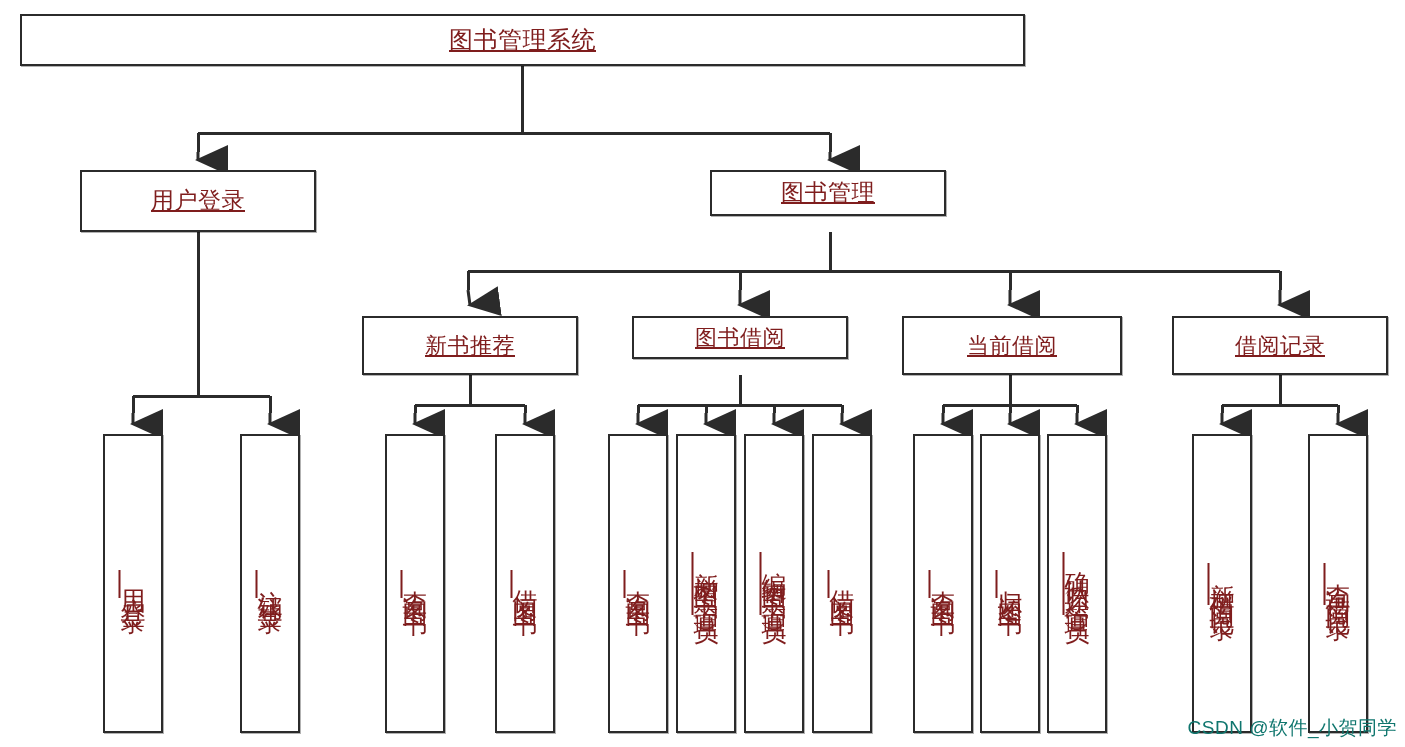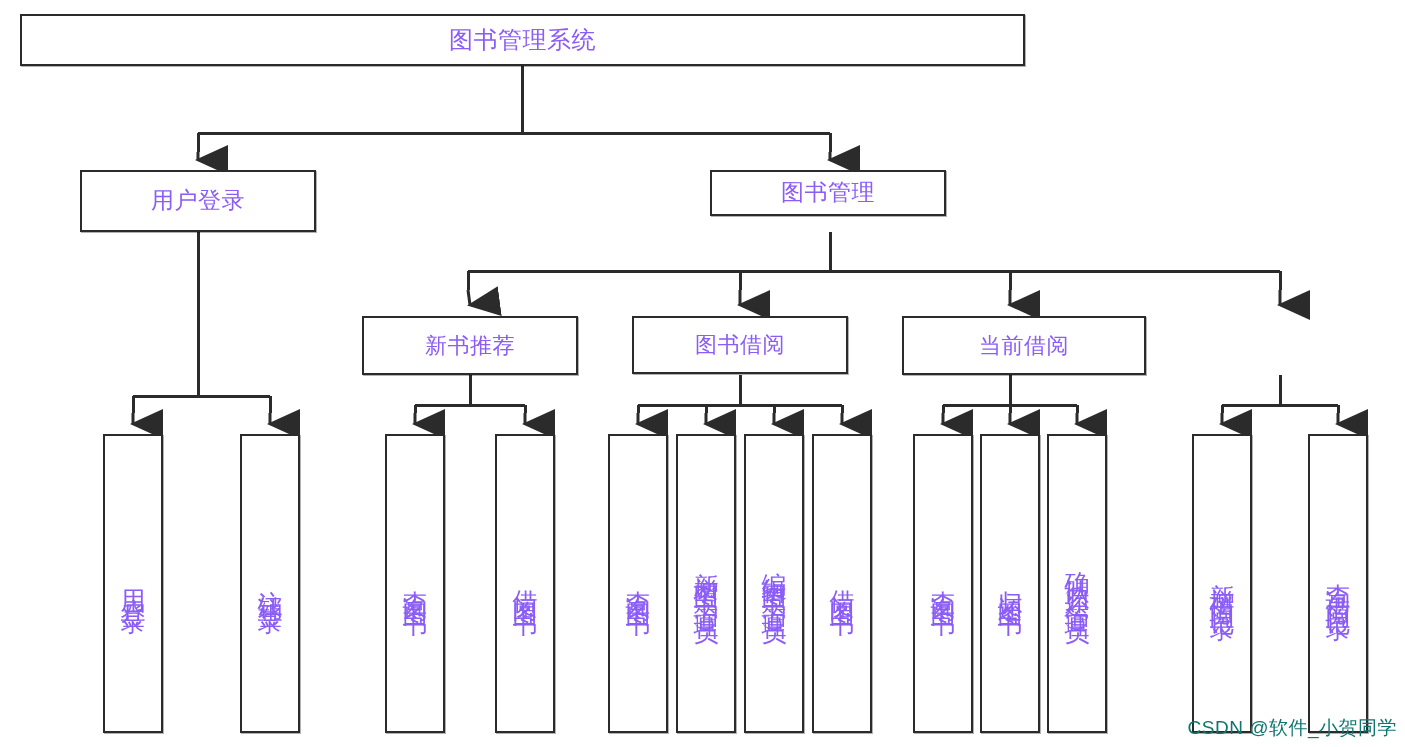--- a/index.html
+++ b/index.html
@@ -25,22 +25,23 @@
   }
   .node {
     position: absolute;
     box-sizing: border-box;
     background: #ffffff;
     border: 2px solid #2b2b2b;
     box-shadow: 1px 1px 0 0 rgba(0,0,0,0.30);
     display: flex;
     align-items: center;
     justify-content: center;
-    color: #8b5cf6;
+    color: #7f1d1d;
     z-index: 2;
+    text-decoration: underline;
   }
   .node .label {
     text-align: center;
     line-height: 1.18;
     letter-spacing: 0.5px;
   }
   .node.root .label { font-size: 24px; }
   .node.level2 .label { font-size: 23px; }
   .node.level3 .label { font-size: 22px; }
 
@@ -154,25 +155,28 @@
   <div class="node level2" style="left:80px; top:170px; width:236px; height:62px;">
     <span class="label">用户登录</span>
   </div>
   <div class="node level2" style="left:710px; top:170px; width:236px; height:46px;">
     <span class="label">图书管理</span>
   </div>
 
   <div class="node level3" style="left:362px; top:316px; width:216px; height:59px;">
     <span class="label">新书推荐</span>
   </div>
-  <div class="node level3" style="left:632px; top:316px; width:216px; height:58px;">
+  <div class="node level3" style="left:632px; top:316px; width:216px; height:43px;">
     <span class="label">图书借阅</span>
   </div>
-  <div class="node level3" style="left:902px; top:316px; width:244px; height:59px;">
+  <div class="node level3" style="left:902px; top:316px; width:220px; height:59px;">
     <span class="label">当前借阅</span>
+  </div>
+  <div class="node level3" style="left:1172px; top:316px; width:216px; height:59px;">
+    <span class="label">借阅记录</span>
   </div>
 
   <div class="node leaf" style="left:103px; top:434px; width:60px; height:299px;">
     <span class="label">用户登录</span>
   </div>
   <div class="node leaf" style="left:240px; top:434px; width:60px; height:299px;">
     <span class="label">注销登录</span>
   </div>
 
   <div class="node leaf" style="left:385px; top:434px; width:60px; height:299px;">

